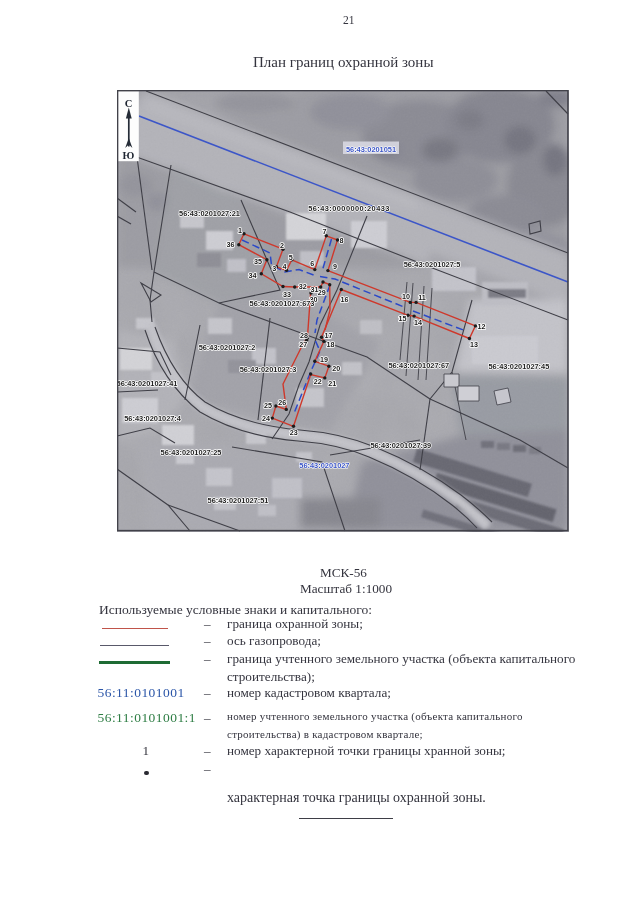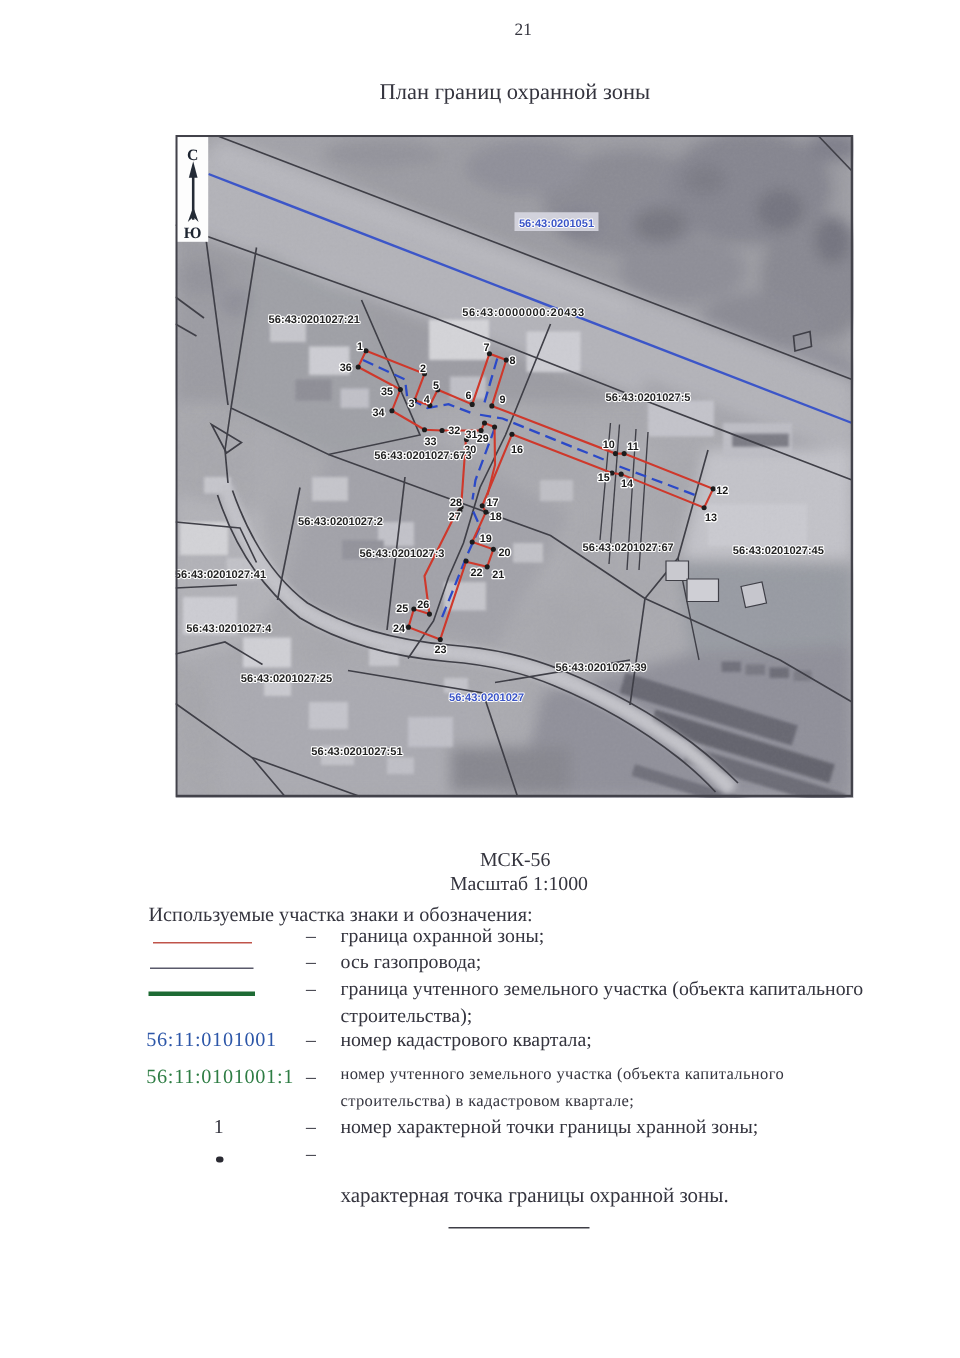--- a/index.html
+++ b/index.html
@@ -321,37 +321,37 @@
 <polygon points="128.8,138 125.2,148 128.8,144.6 132.4,148" fill="#242b36"></polygon>
 <text x="128.5" y="158.5" font-family="Liberation Serif" font-size="10.5px" font-weight="bold" fill="#1d2430" text-anchor="middle">Ю</text>
 </g>
 
 <rect x="117.6" y="90.6" width="450.3" height="440" fill="none" stroke="#42424a" stroke-width="1.5"></rect>
 </svg>
 
 <div class="abs" style="left:300px;top:549px;font-size:13.2px;margin-top:32px;">Масштаб 1:1000</div>
 <div class="abs" style="left:320px;top:565.2px;font-size:13.2px;">МСК-56</div>
 
-<div class="abs" style="left:99px;top:602.4px;font-size:13.5px;">Используемые участка знаки и обозначения:</div>
+<div class="abs" style="left:99px;top:602.4px;font-size:13.5px;">Используемые условные знаки и капитального:</div>
 
 <div class="abs" style="left:102px;top:628px;width:66px;height:0;border-top:1.5px solid #c0544a"></div>
 
 <div class="abs" style="left:100px;top:645px;width:69px;height:0;border-top:1.3px solid #59596a"></div>
 
 <div class="abs" style="left:98.6px;top:660.7px;width:71.7px;height:3.2px;background:#1e6b34"></div>
 
 <div class="abs" style="left:204px;top:615.6px;font-size:13.2px;">–</div>
 <div class="abs" style="left:227px;top:615.6px;font-size:13.2px;">граница охранной зоны;</div>
 <div class="abs" style="left:204px;top:632.8px;font-size:13.2px;">–</div>
 <div class="abs" style="left:227px;top:632.8px;font-size:13.2px;">ось газопровода;</div>
 <div class="abs" style="left:204px;top:650.7px;font-size:13.2px;">–</div>
 <div class="abs" style="left:227px;top:649.5px;font-size:13.2px;width:355px;line-height:18.2px;">граница учтенного земельного участка (объекта капитального строительства);</div>
 <div class="abs" style="left:97.5px;top:685.3px;font-size:13.5px;color:#2c56a8;letter-spacing:0.45px;">56:11:0101001</div>
 <div class="abs" style="left:204px;top:684.5px;font-size:13.2px;">–</div>
-<div class="abs" style="left:227px;top:684.5px;font-size:13.2px;">номер кадастрового квартала;</div>
+<div class="abs" style="left:227px;top:684.5px;font-size:13.2px;">номер кадастровом квартала;</div>
 <div class="abs" style="left:97.5px;top:709.6px;font-size:13.5px;color:#2e7d44;letter-spacing:0.45px;">56:11:0101001:1</div>
 <div class="abs" style="left:204px;top:710.3px;font-size:13.2px;">–</div>
 <div class="abs" style="left:227px;top:708.1px;font-size:11px;width:368px;line-height:17.6px;letter-spacing:0.25px;">номер учтенного земельного участка (объекта капитального строительства) в кадастровом квартале;</div>
 <div class="abs" style="left:142.5px;top:743.2px;font-size:13.2px;">1</div>
 <div class="abs" style="left:204px;top:743.2px;font-size:13.2px;">–</div>
 <div class="abs" style="left:227px;top:743.2px;font-size:13.2px;">номер характерной точки границы хранной зоны;</div>
 <div class="abs" style="left:144.4px;top:770.6px;width:4.4px;height:4.4px;border-radius:50%;background:#2a2a32;"></div>
 <div class="abs" style="left:204px;top:760.8px;font-size:13.2px;">–</div>
 <div class="abs" style="left:227px;top:790px;font-size:14px;">характерная точка границы охранной зоны.</div>
 

